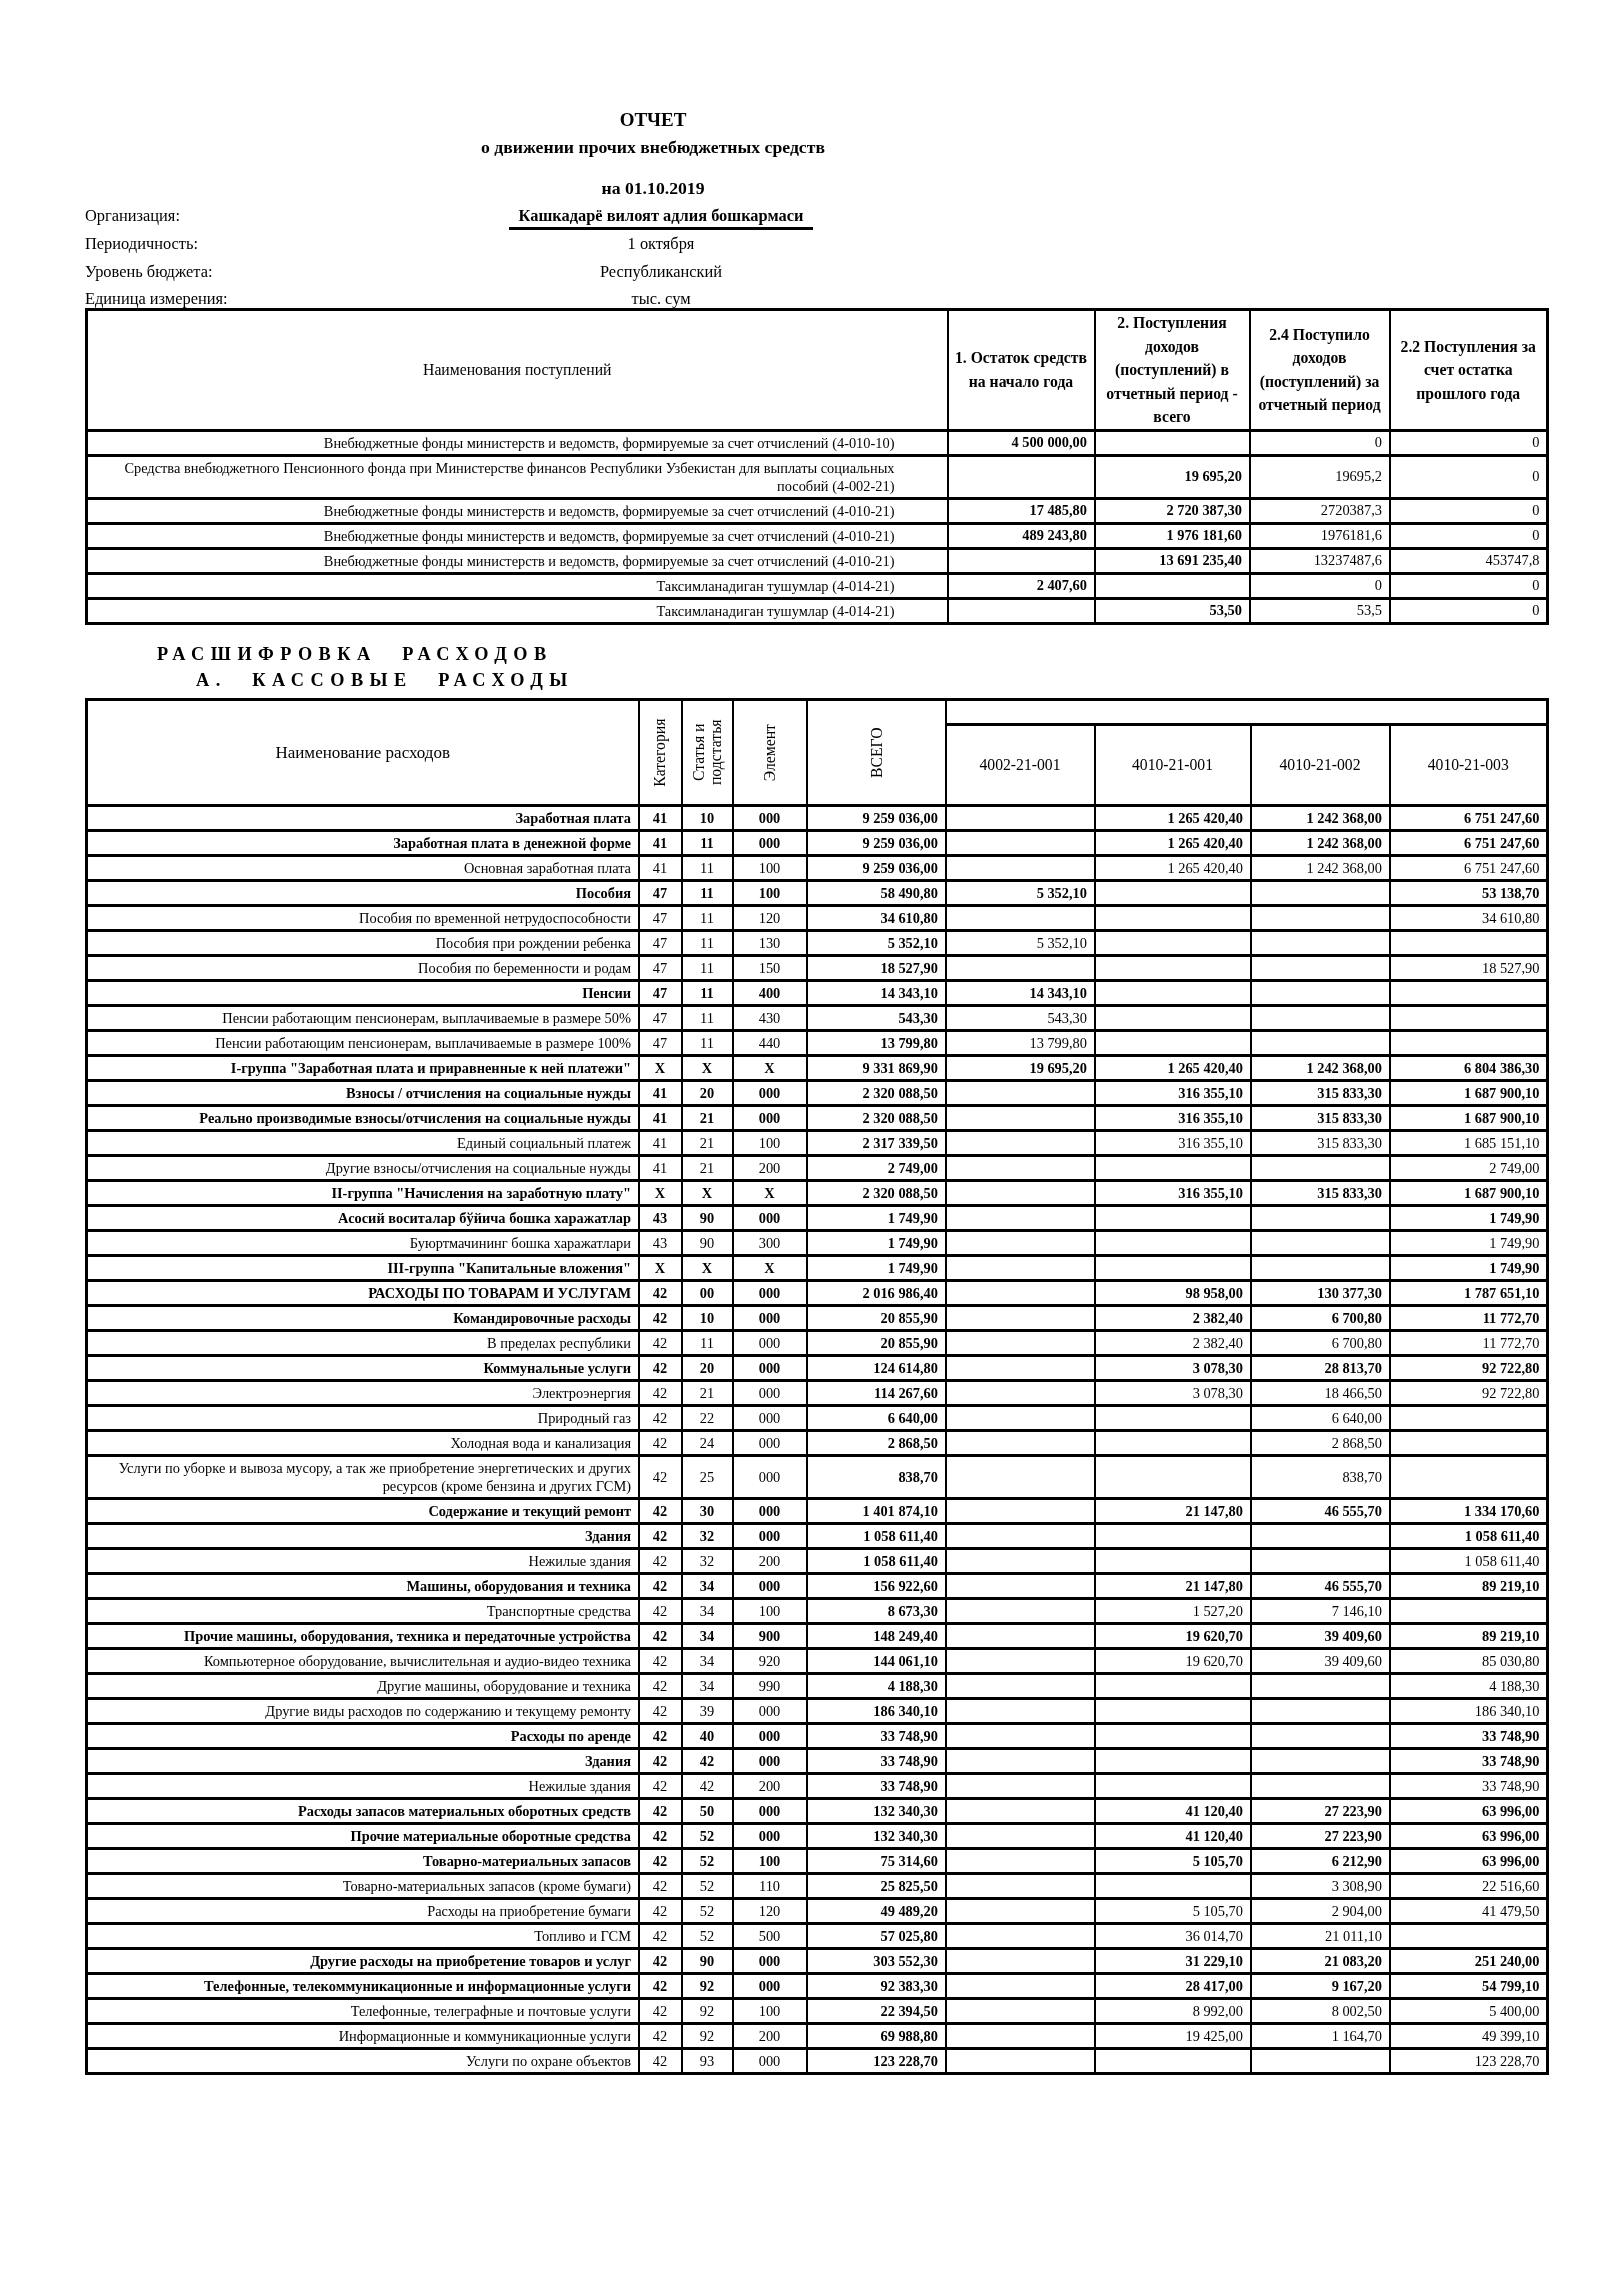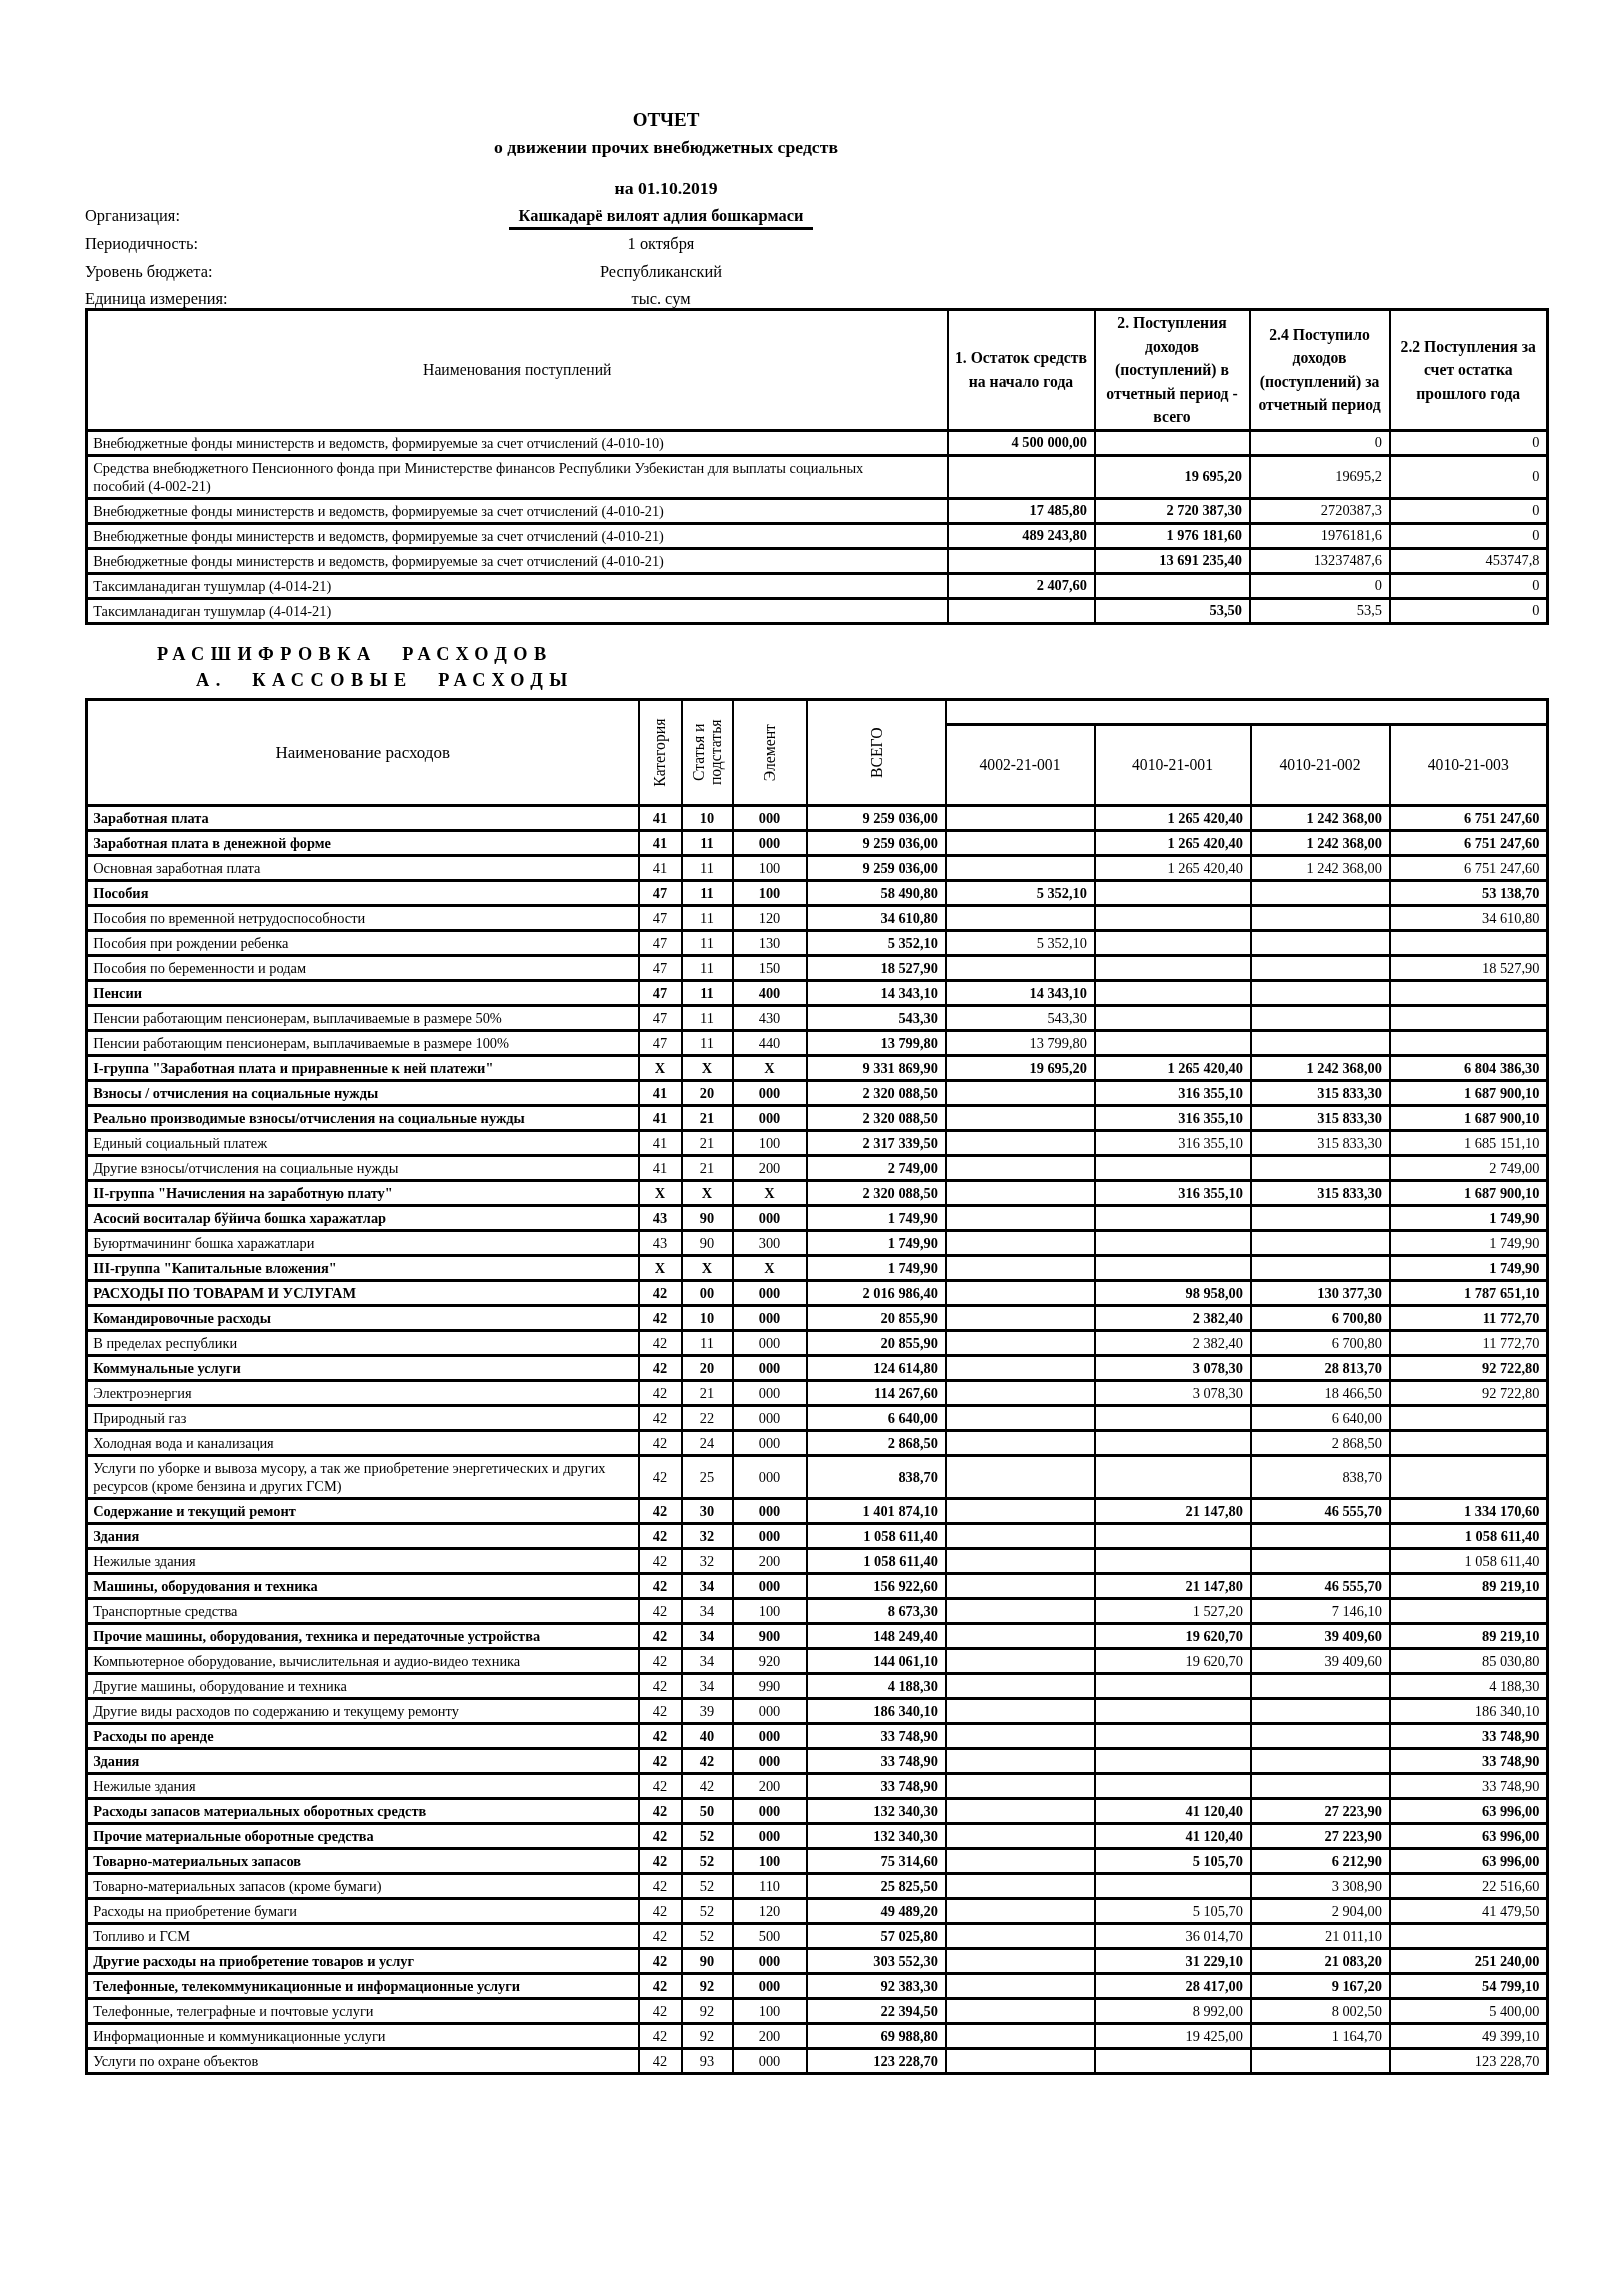--- a/index.html
+++ b/index.html
@@ -6,36 +6,36 @@
   html,body { background:#ffffff; }
   .page {
     position: relative;
     width: 1623px;
     height: 2295px;
     background: #ffffff;
     color: #000;
     font-family: "Liberation Serif", "DejaVu Serif", serif;
     overflow: hidden;
   }
-  .centerband { position:absolute; left:90px; width:1152px; text-align:center;font-family:Liberation Serif, serif; }
+  .centerband { position:absolute; left:77px; width:1152px; text-align:center;font-family:Liberation Serif, serif; }
   .doc-title    { top:109px; font-size:19px; font-weight:bold; }
   .doc-subtitle { top:137px; font-size:17.7px; font-weight:bold; }
   .doc-date     { top:178px; font-size:17.7px; font-weight:bold; }
   .meta-row { position:absolute; left:85px; width:1152px; height:22px; text-align:center; font-size:16.4px;font-family:Liberation Serif, serif; }
   .meta-row .mlabel { position:absolute; left:0; top:0; white-space:nowrap; }
   .mvalue { display:inline-block; }
   .org-value { font-weight:bold; border-bottom:3.3px solid #000; padding:0 9.2px 1.3px 9.2px; }
 
   table.t { position:absolute; left:85px; border-collapse:collapse; table-layout:fixed; background:#fff; border:3.9px solid #000; }
   .t th, .t td { border:2px solid #000; border-top-width:3.3px; border-bottom-width:3.3px; overflow:hidden; }
   .t1 { top:308px; width:1461px; }
   .t1 th { height:110px; font-size:15.7px; font-weight:bold; line-height:1.5; vertical-align:middle; text-align:center; padding:0 3.9px; }
   .t1 th.namehead { font-weight:normal; }
   .t td { height:25px; font-size:14.4px; vertical-align:middle; }
-  .t td.nm  { text-align:left; padding:2px 52px 2px 5.2px; line-height:1.25; }
+  .t td.nm  { text-align:right; padding:2px 52px 2px 5.2px; line-height:1.25; }
   .t td.num { text-align:right; padding-right:6.5px; white-space:nowrap; }
   .t td.cd  { text-align:center; }
   .b { font-weight:bold; }
 
   .section-head { position:absolute; font-size:18.3px; font-weight:bold; letter-spacing:6.5px; word-spacing:14.4px; white-space:nowrap;text-align:right; }
   .sh1 { left:157px; top:644px; }
   .sh2 { left:196px; top:670px; }
 
   .t2 { top:698px; width:1461px; }
   .t2 th { font-weight:normal; text-align:center; vertical-align:middle; }

